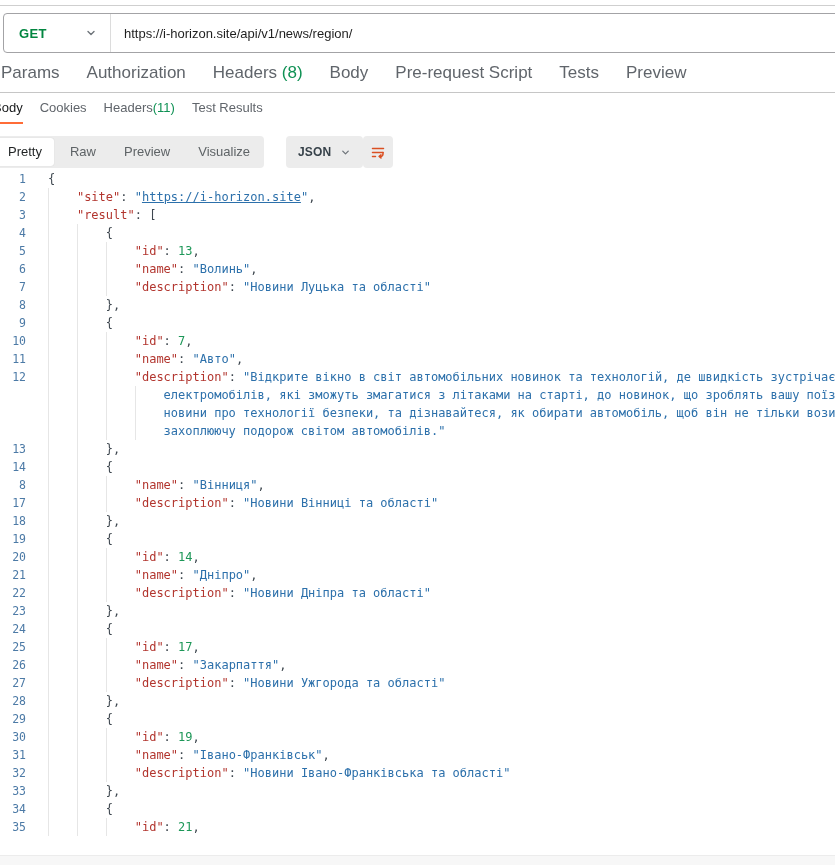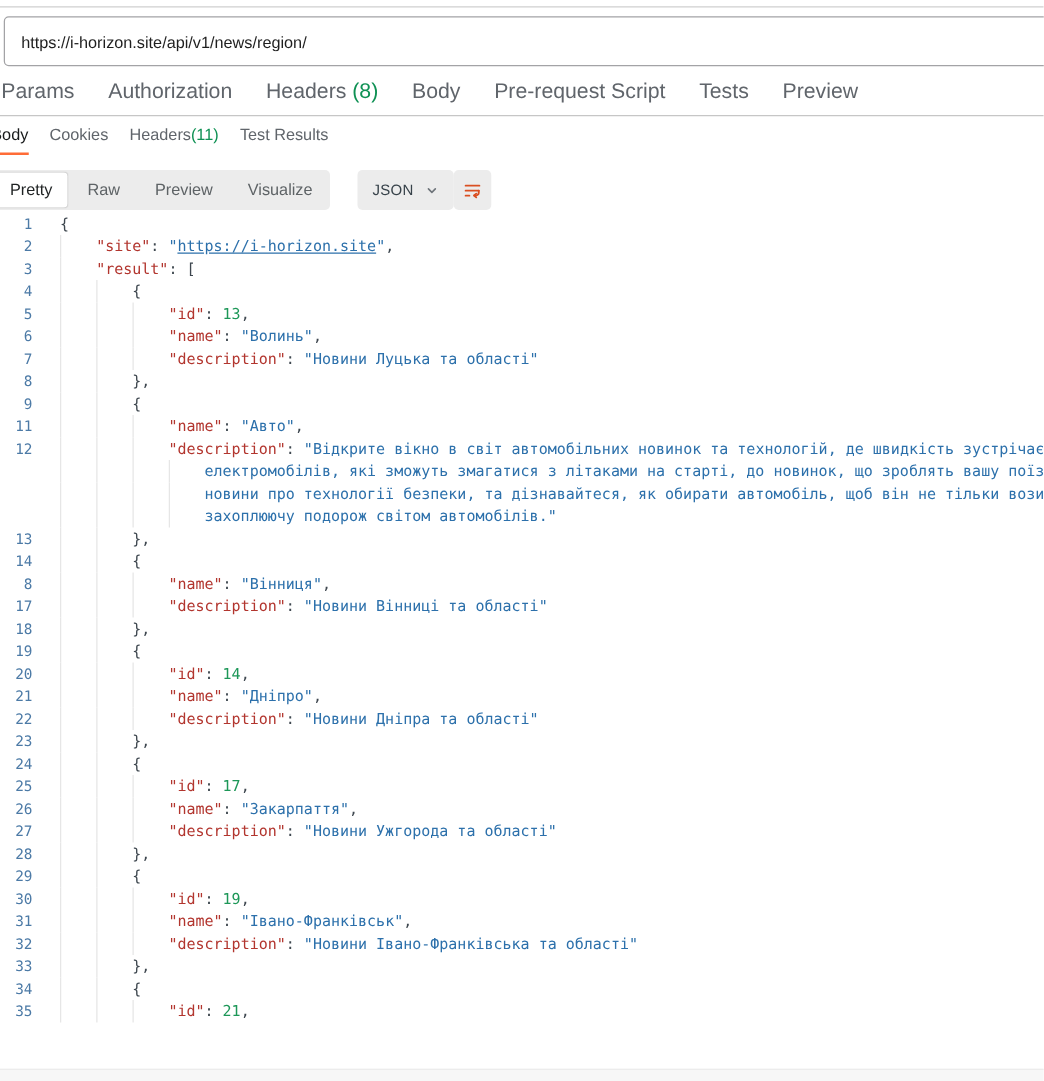--- a/index.html
+++ b/index.html
@@ -59,21 +59,21 @@
   }
   .vseg.active{
     background:#ffffff;color:#1f2223;line-height:28px;margin:2px;padding:0 12px;
     box-shadow:0 0 1px rgba(0,0,0,.18);
   }
   .pill{
     position:absolute;top:0;height:32px;background:#ececec;border-radius:4px;
     display:flex;align-items:center;cursor:pointer;
   }
   .pill.fmt{left:286px;padding:0 12px;}
-  .pill.fmt .fmtlabel{font-size:12px;font-weight:400;color:#37424a;letter-spacing:.2px;margin-right:9px;}
+  .pill.fmt .fmtlabel{font-size:12px;font-weight:700;color:#37424a;letter-spacing:.2px;margin-right:9px;}
   .pill.wrapbtn{left:363px;width:30px;justify-content:center;}
 
   
   .code{position:absolute;top:168px;left:0;width:100%;bottom:9px;overflow:hidden;padding-top:2px;box-sizing:border-box;}
   .cl{position:relative;height:18px;}
   .ln{
     position:absolute;left:0;top:0;width:26px;height:18px;text-align:right;
     font-family:"DejaVu Sans Mono",monospace;font-size:11.5px;line-height:18px;color:#4c7aa6;
   }
   .guide{position:absolute;top:0;bottom:0;width:1px;background:#e6e6e6;}
@@ -87,20 +87,26 @@
   .tk-n{color:#1d9758;}
   .tk-l{color:#2c70ab;text-decoration:underline;cursor:pointer;}
   .hscroll{position:absolute;left:0;bottom:0;top:auto;width:100%;height:9px;background:#f7f7f7;border-top:1px solid #ececec;}
 </style>
 </head>
 <body>
 
 <div class="topline"></div>
 
 <div class="reqbar">
+  <div class="method">
+    <span class="mlabel">GET</span>
+    <svg width="12" height="12" viewBox="0 0 12 12">
+      <polyline points="3,4.5 6,7.5 9,4.5" fill="none" stroke="#6e747a" stroke-width="1.4" stroke-linecap="round" stroke-linejoin="round"></polyline>
+    </svg>
+  </div>
   <input class="url" readonly="" value="https://i-horizon.site/api/v1/news/region/" style="">
 </div>
 
 <div class="reqtabs">
     <span class="tab">Params</span>
     <span class="tab">Authorization</span>
     <span class="tab">Headers<span class="cnt"> (8)</span></span>
     <span class="tab">Body</span>
     <span class="tab">Pre-request Script</span>
     <span class="tab">Tests</span>
@@ -187,20 +193,27 @@
         <span class="guide" style="left: 76.9px;"></span>
         <span class="ct"><span class="tk-p">        },</span></span>
       </div>
       <div class="cl">
         <span class="ln">9</span>
         <span class="guide" style="left: 48px;"></span>
         <span class="guide" style="left: 76.9px;"></span>
         <span class="ct"><span class="tk-p">        {</span></span>
       </div>
       <div class="cl">
+        <span class="ln">10</span>
+        <span class="guide" style="left: 48px;"></span>
+        <span class="guide" style="left: 76.9px;"></span>
+        <span class="guide" style="left: 105.8px;"></span>
+        <span class="ct"><span class="tk-p">            </span><span class="tk-k">"id"</span><span class="tk-p">: </span><span class="tk-n">7</span><span class="tk-p">,</span></span>
+      </div>
+      <div class="cl">
         <span class="ln">11</span>
         <span class="guide" style="left: 48px;"></span>
         <span class="guide" style="left: 76.9px;"></span>
         <span class="guide" style="left: 105.8px;"></span>
         <span class="ct"><span class="tk-p">            </span><span class="tk-k">"name"</span><span class="tk-p">: </span><span class="tk-s">"Авто"</span><span class="tk-p">,</span></span>
       </div>
       <div class="cl">
         <span class="ln">12</span>
         <span class="guide" style="left: 48px;"></span>
         <span class="guide" style="left: 76.9px;"></span>

